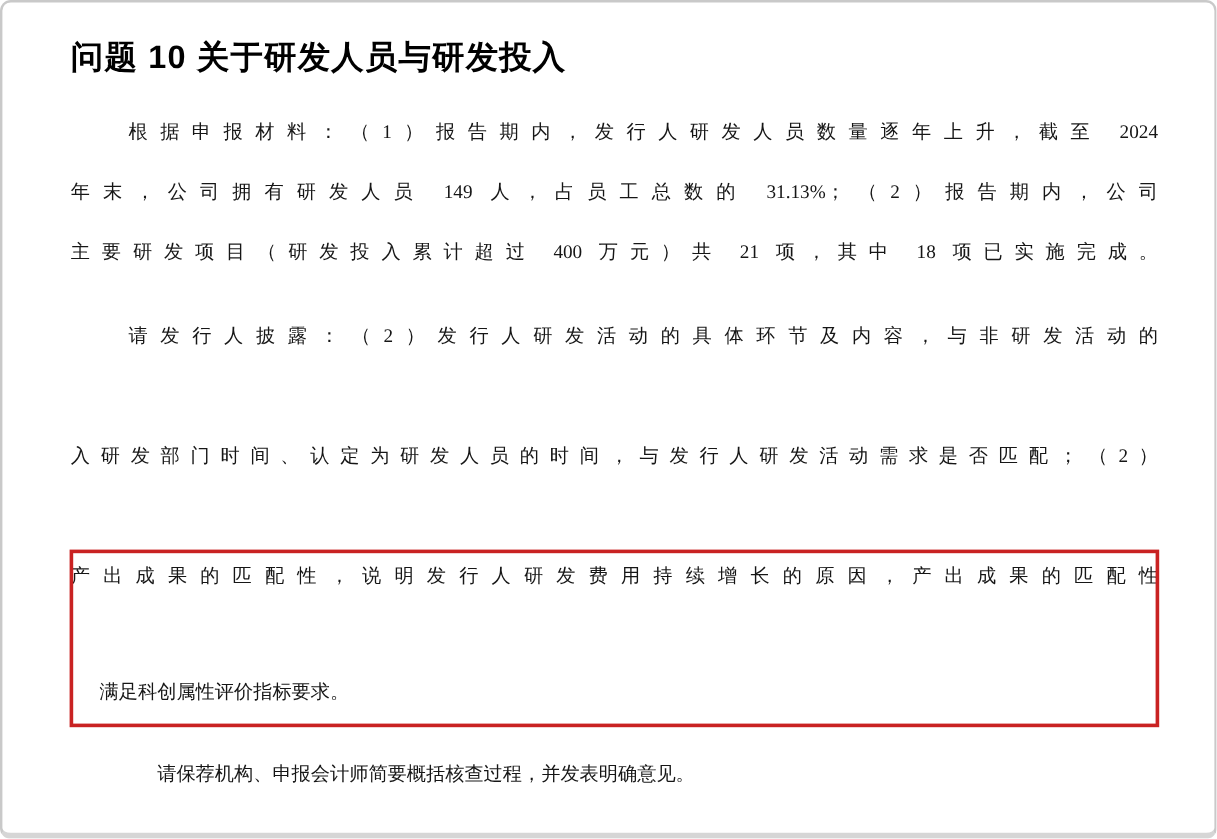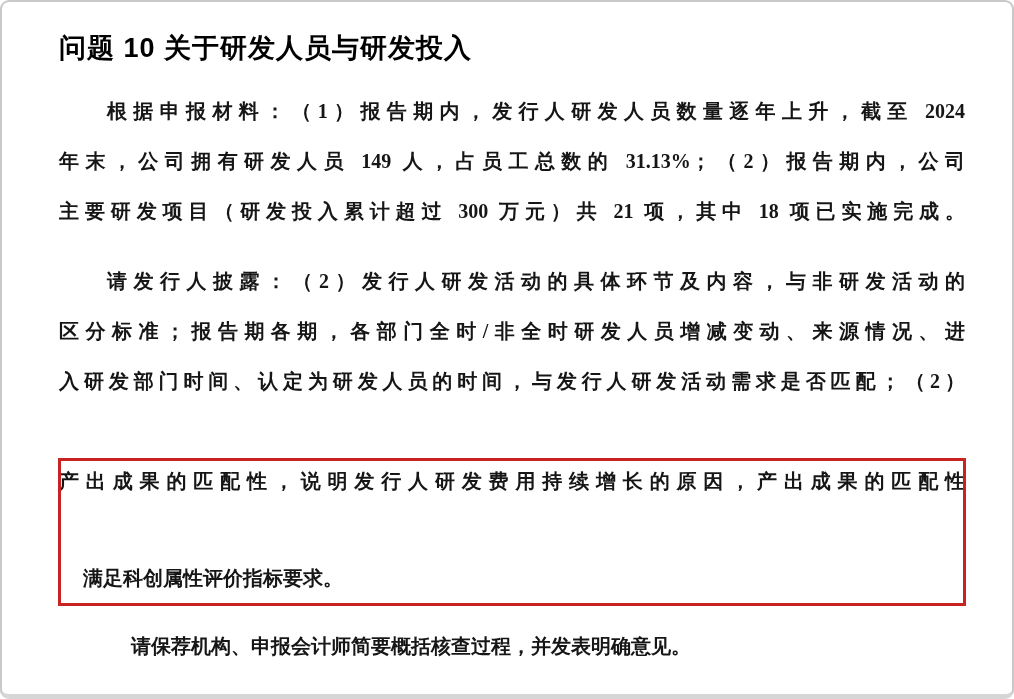--- a/index.html
+++ b/index.html
@@ -29,26 +29,25 @@
     font-size: 27px;
     letter-spacing: 1px;
     color: #000000;
     white-space: nowrap;
     text-align: center;
   }
   .line {
     position: absolute;
     left: 57px;
     width: 906px;
-    font-size: 20px;
+    font-size: 16px;
     line-height: 32px;
     color: #161616;
     text-align: justify;
     text-align-last: justify;
-    font-weight: bold;
   }
   .line.short {
     text-align: left;
     text-align-last: left;
     margin-left: 24px;
   }
   .line.indent {
     text-indent: 48px;
   }
   .highlight-box {
@@ -65,24 +64,23 @@
 </style>
 </head>
 <body>
 
 <div class="page-card">
 
   <div class="doc-title">问题 10  关于研发人员与研发投入</div>
 
   <div class="line indent" style="top:93px">根据申报材料：（1）报告期内，发行人研发人员数量逐年上升，截至 2024</div>
   <div class="line" style="top:143px">年末，公司拥有研发人员 149 人，占员工总数的 31.13%；（2）报告期内，公司</div>
-  <div class="line" style="top:193px">主要研发项目（研发投入累计超过 300 万元）共 21 项，其中 18 项已实施完成。</div>
+  <div class="line" style="top:193px">主要研发项目（研发投入累计超过 400 万元）共 21 项，其中 18 项已实施完成。</div>
 
   <div class="line indent" style="top:263px">请发行人披露：（2）发行人研发活动的具体环节及内容，与非研发活动的</div>
-  <div class="line" style="top:313px">区分标准；报告期各期，各部门全时/非全时研发人员增减变动、来源情况、进</div>
   <div class="line" style="top:363px">入研发部门时间、认定为研发人员的时间，与发行人研发活动需求是否匹配；（2）</div>
   <div class="line" style="top:463px">产出成果的匹配性，说明发行人研发费用持续增长的原因，产出成果的匹配性</div>
   <div class="line short" style="top:560px">满足科创属性评价指标要求。</div>
 
   <div class="line short indent" style="top:628px">请保荐机构、申报会计师简要概括核查过程，并发表明确意见。</div>
 
   <div class="highlight-box"></div>
 
 </div>
 

